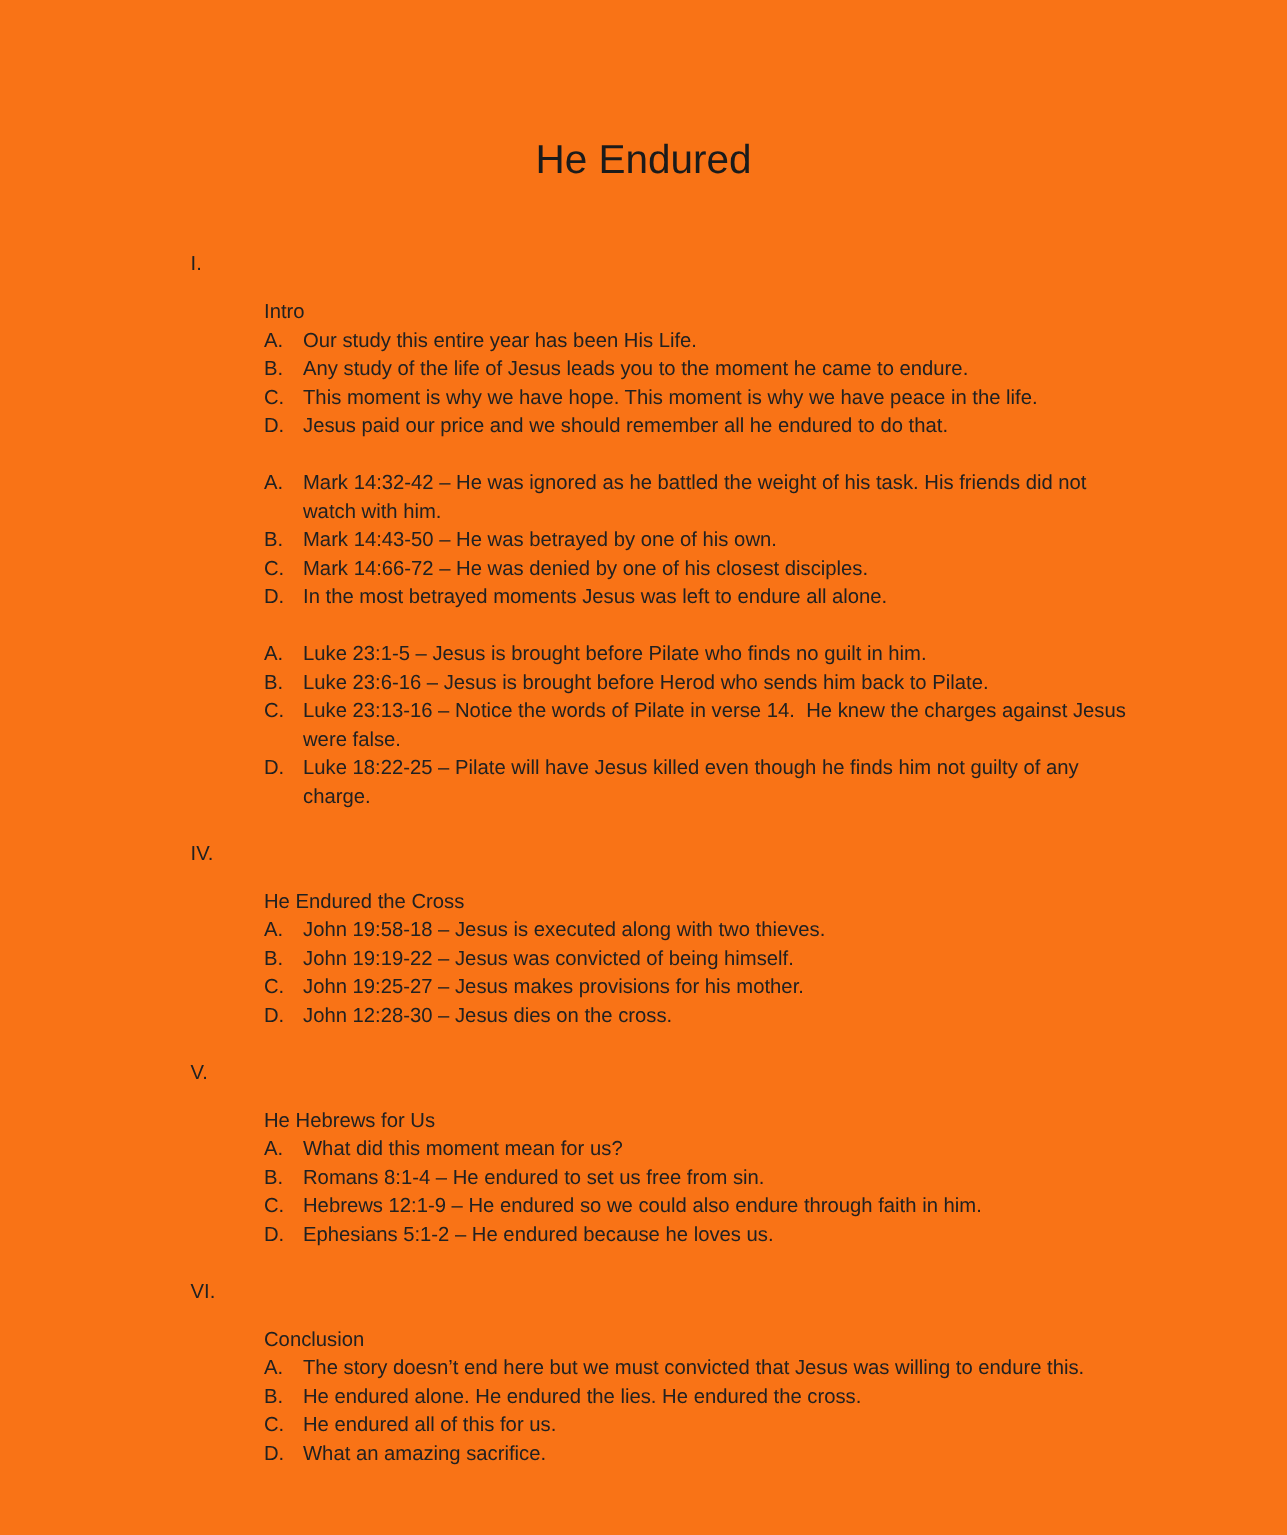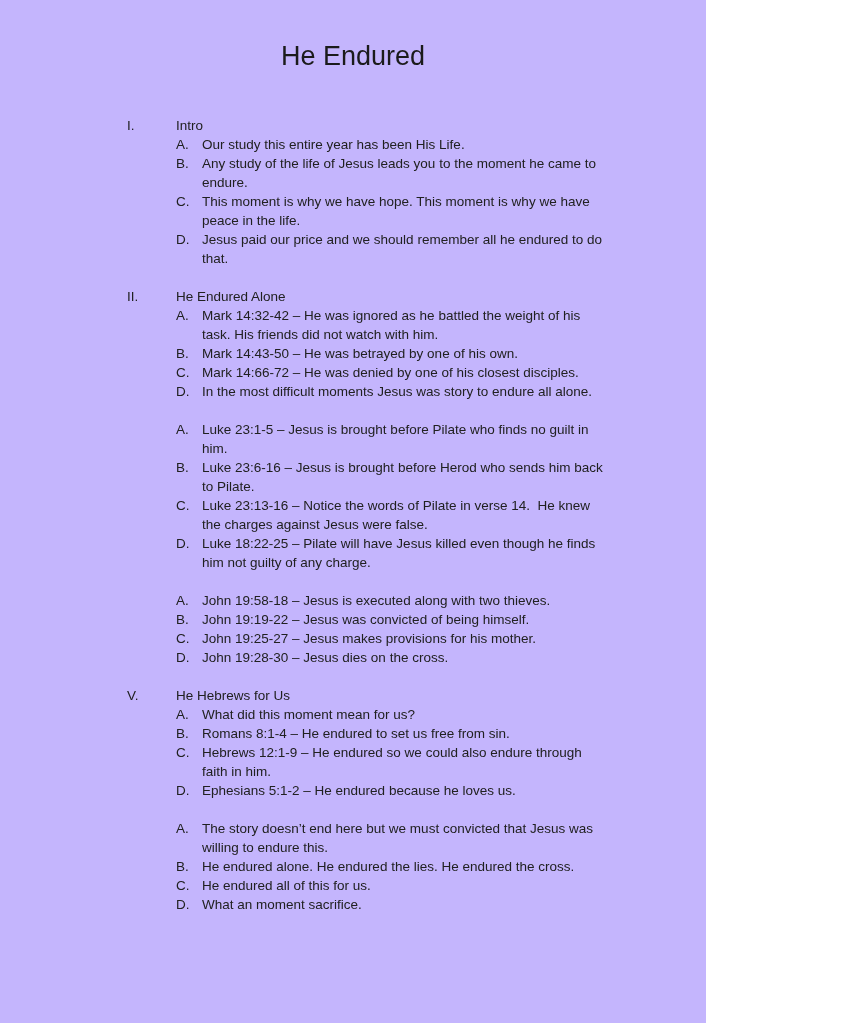--- a/index.html
+++ b/index.html
@@ -2,29 +2,29 @@
 <html><head>
 <meta charset="utf-8">
 <style>
   html, body {
     margin: 0;
     padding: 0;
     background: #ffffff;
   }
   .page {
     position: relative;
-    width: 706px;
+    width: 858px;
     height: 1023px;
-    background: #c4b5fd;
+    background: #f97316;
     color: #212121;
     font-family: "Liberation Sans", sans-serif;
     font-size: 13.5px;
     line-height: 19px;
     box-sizing: border-box;
-    padding-top: 40px;
+    padding-top: 90px;
     overflow: hidden;
   }
   .doc-title {
     font-size: 27px;
     font-weight: 400;
     line-height: 32px;
     text-align: center;
     color: #1b1b1b;
     margin: 0 0 44px 0;
   }
@@ -37,20 +37,21 @@
   }
   .section-row {
     display: flex;
   }
   .numeral {
     flex: 0 0 49px;
     width: 49px;
   }
   .heading {
     flex: 1;
+    margin-top: 32px;
   }
   .items {
     margin-left: 49px;
   }
   .item {
     display: flex;
   }
   .letter {
     flex: 0 0 26px;
     width: 26px;
@@ -84,40 +85,36 @@
             <span class="letter">C.</span>
             <span class="item-text">This moment is why we have hope. This moment is why we have peace in the life.</span>
           </div>
           <div class="item">
             <span class="letter">D.</span>
             <span class="item-text">Jesus paid our price and we should remember all he endured to do that.</span>
           </div>
         </div>
       </div>
       <div class="section">
-        <div class="section-row">
-          <span class="numeral">II.</span>
-          <span class="heading">He Endured Alone</span>
-        </div>
         <div class="items">
           <div class="item">
             <span class="letter">A.</span>
             <span class="item-text">Mark 14:32-42 – He was ignored as he battled the weight of his task. His friends did not watch with him.</span>
           </div>
           <div class="item">
             <span class="letter">B.</span>
             <span class="item-text">Mark 14:43-50 – He was betrayed by one of his own.</span>
           </div>
           <div class="item">
             <span class="letter">C.</span>
             <span class="item-text">Mark 14:66-72 – He was denied by one of his closest disciples.</span>
           </div>
           <div class="item">
             <span class="letter">D.</span>
-            <span class="item-text">In the most difficult moments Jesus was story to endure all alone.</span>
+            <span class="item-text">In the most betrayed moments Jesus was left to endure all alone.</span>
           </div>
         </div>
       </div>
       <div class="section">
         <div class="items">
           <div class="item">
             <span class="letter">A.</span>
             <span class="item-text">Luke 23:1-5 – Jesus is brought before Pilate who finds no guilt in him.</span>
           </div>
           <div class="item">
@@ -128,36 +125,40 @@
             <span class="letter">C.</span>
             <span class="item-text">Luke 23:13-16 – Notice the words of Pilate in verse 14.  He knew the charges against Jesus were false.</span>
           </div>
           <div class="item">
             <span class="letter">D.</span>
             <span class="item-text">Luke 18:22-25 – Pilate will have Jesus killed even though he finds him not guilty of any charge.</span>
           </div>
         </div>
       </div>
       <div class="section">
+        <div class="section-row">
+          <span class="numeral">IV.</span>
+          <span class="heading">He Endured the Cross</span>
+        </div>
         <div class="items">
           <div class="item">
             <span class="letter">A.</span>
             <span class="item-text">John 19:58-18 – Jesus is executed along with two thieves.</span>
           </div>
           <div class="item">
             <span class="letter">B.</span>
             <span class="item-text">John 19:19-22 – Jesus was convicted of being himself.</span>
           </div>
           <div class="item">
             <span class="letter">C.</span>
             <span class="item-text">John 19:25-27 – Jesus makes provisions for his mother.</span>
           </div>
           <div class="item">
             <span class="letter">D.</span>
-            <span class="item-text">John 19:28-30 – Jesus dies on the cross.</span>
+            <span class="item-text">John 12:28-30 – Jesus dies on the cross.</span>
           </div>
         </div>
       </div>
       <div class="section">
         <div class="section-row">
           <span class="numeral">V.</span>
           <span class="heading">He Hebrews for Us</span>
         </div>
         <div class="items">
           <div class="item">
@@ -172,33 +173,37 @@
             <span class="letter">C.</span>
             <span class="item-text">Hebrews 12:1-9 – He endured so we could also endure through faith in him.</span>
           </div>
           <div class="item">
             <span class="letter">D.</span>
             <span class="item-text">Ephesians 5:1-2 – He endured because he loves us.</span>
           </div>
         </div>
       </div>
       <div class="section">
+        <div class="section-row">
+          <span class="numeral">VI.</span>
+          <span class="heading">Conclusion</span>
+        </div>
         <div class="items">
           <div class="item">
             <span class="letter">A.</span>
             <span class="item-text">The story doesn’t end here but we must convicted that Jesus was willing to endure this.</span>
           </div>
           <div class="item">
             <span class="letter">B.</span>
             <span class="item-text">He endured alone. He endured the lies. He endured the cross.</span>
           </div>
           <div class="item">
             <span class="letter">C.</span>
             <span class="item-text">He endured all of this for us.</span>
           </div>
           <div class="item">
             <span class="letter">D.</span>
-            <span class="item-text">What an moment sacrifice.</span>
+            <span class="item-text">What an amazing sacrifice.</span>
           </div>
         </div>
       </div>
     </div>
 </div>
 
 </body></html>

